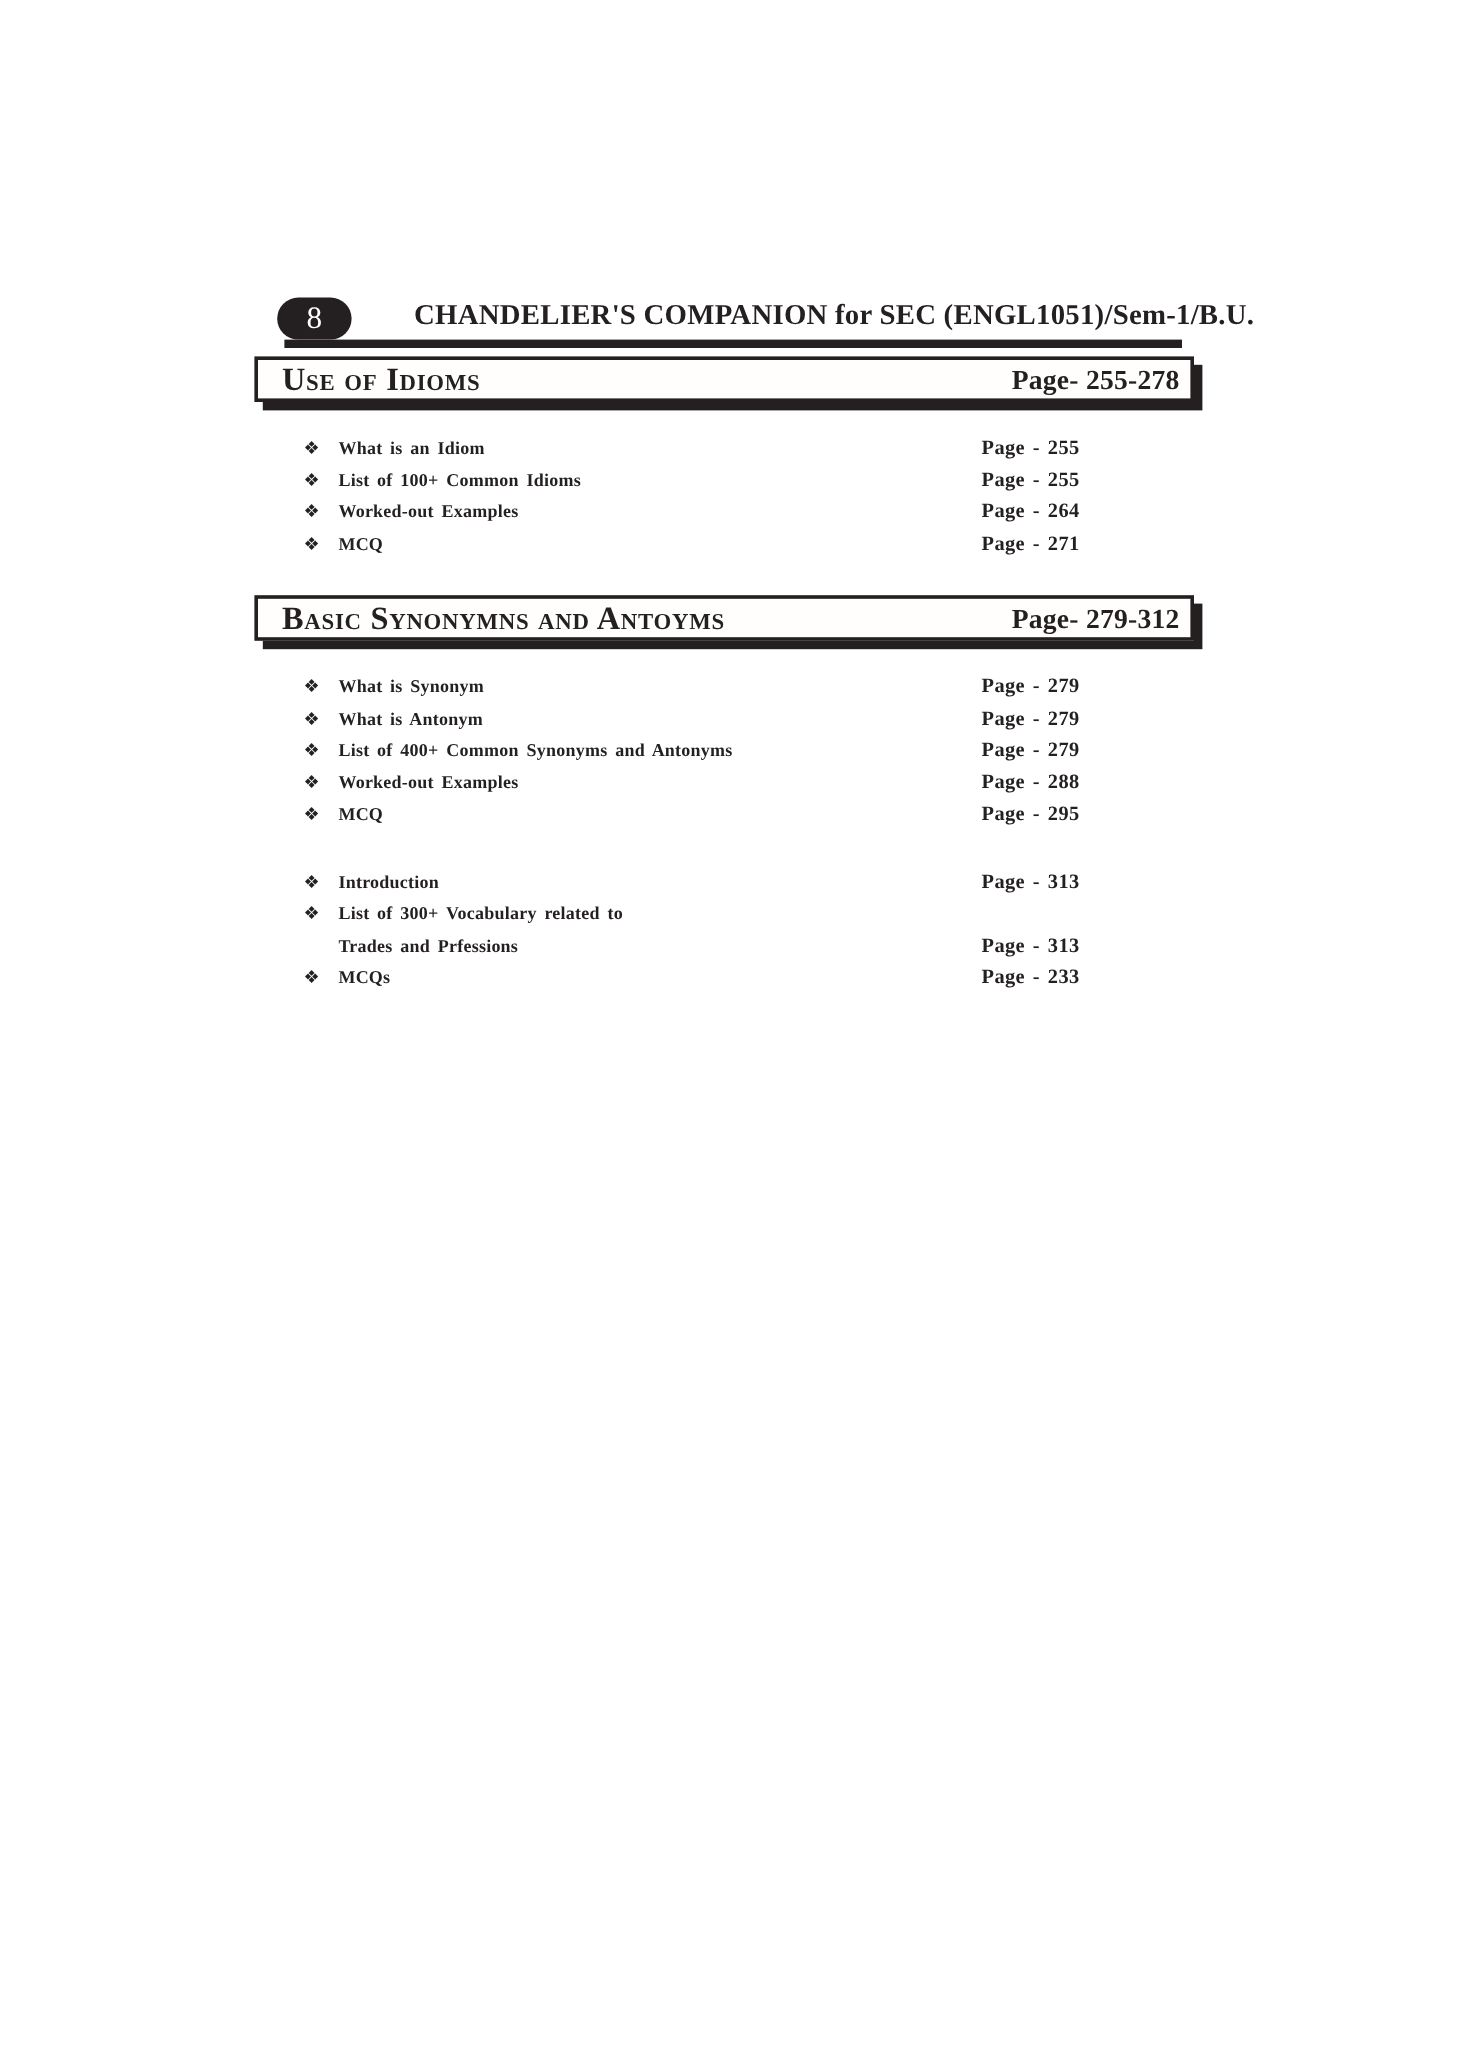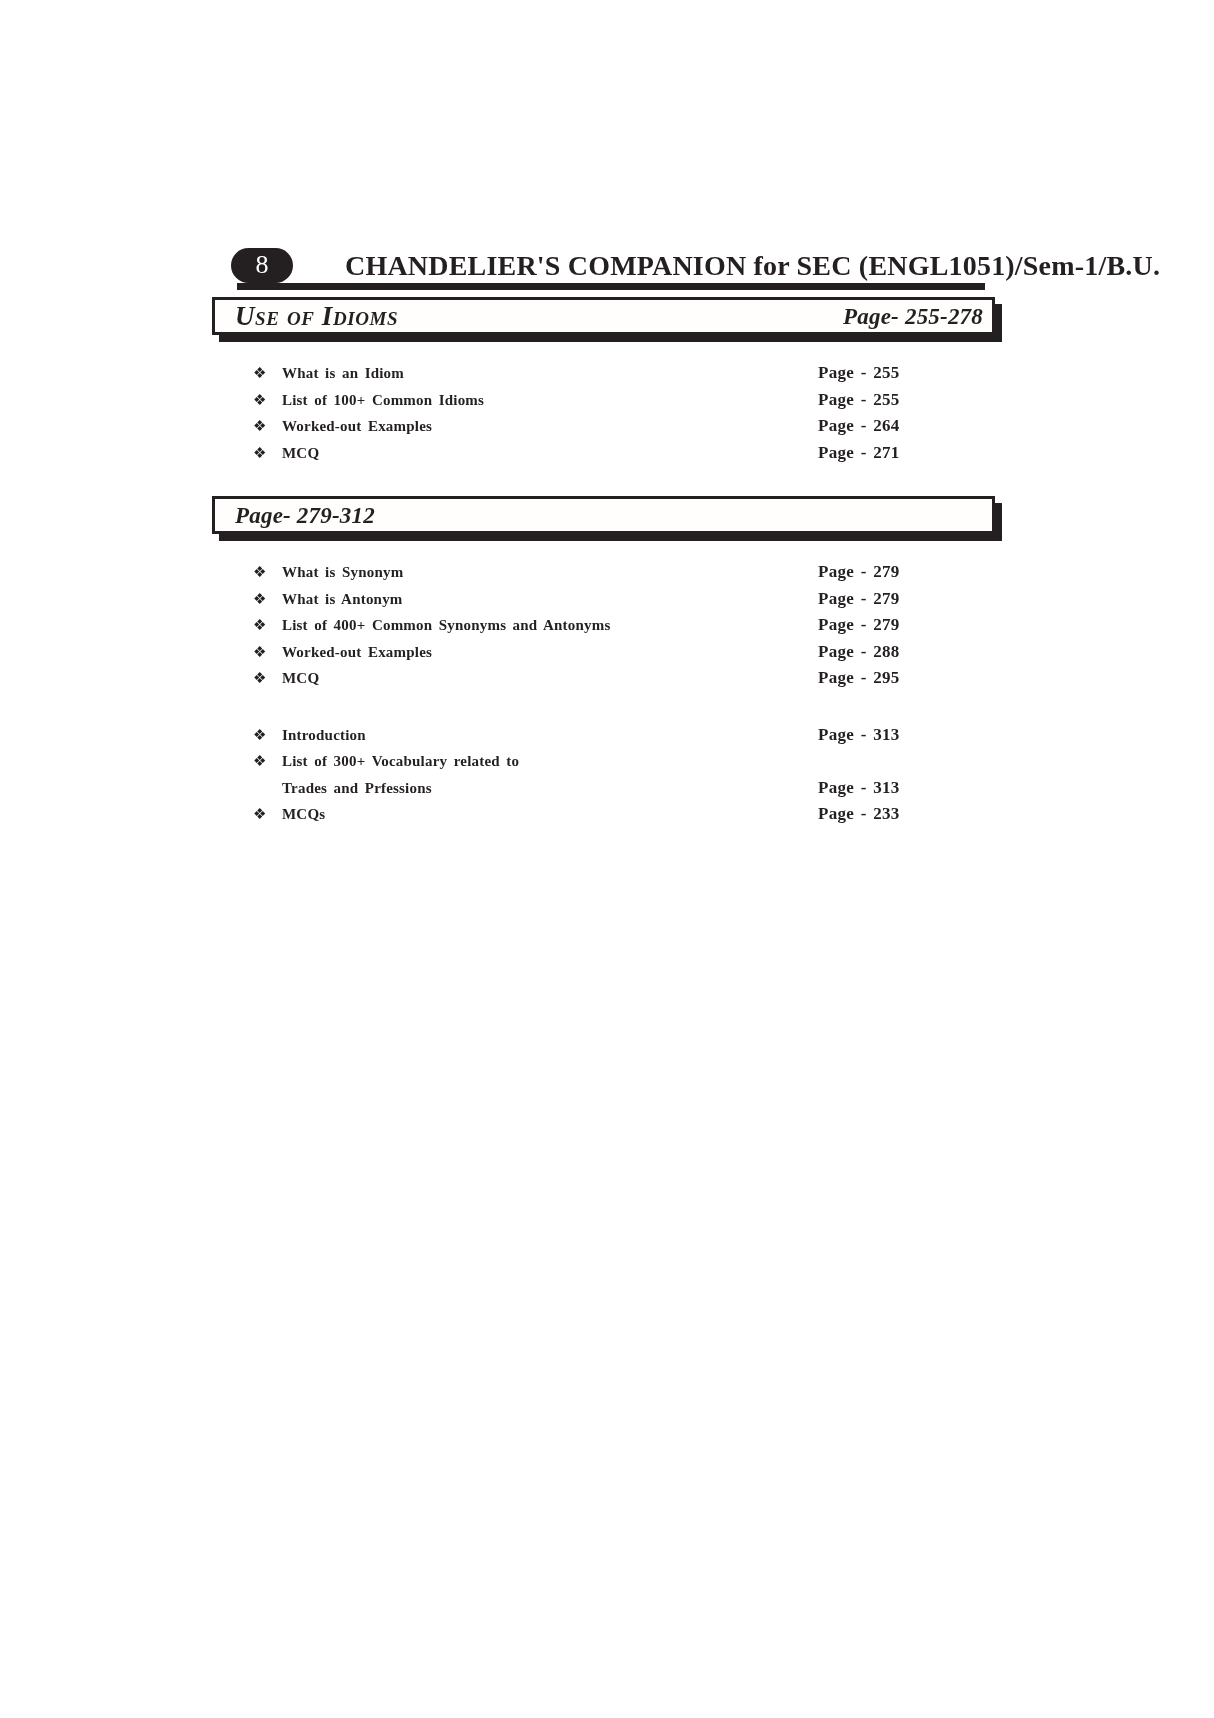--- a/index.html
+++ b/index.html
@@ -23,21 +23,21 @@
     color: #ffffff;
     font-size: 26px;
     font-weight: 400;
     text-align: center;
     line-height: 34px;
     z-index: 2;
   }
   .running-header {
     position: absolute;
     left: 345px; top: 250px;
-    font-size: 28px;
+    font-size: 24px;
     font-weight: 700;
     letter-spacing: 0.2px;
     white-space: nowrap;
   }
   .header-rule {
     position: absolute;
     left: 237px; top: 283px;
     width: 748px; height: 7px;
     background: #241f20;
   }
@@ -53,21 +53,20 @@
   .section-box {
     box-sizing: border-box;
     border: 3px solid #241f20;
     background: #fffefd;
     box-shadow: 7px 7px 0 0 #241f20;
     display: flex;
     justify-content: space-between;
     align-items: center;
     height: 38px;
     padding: 0 9px 0 20px;
-    font-style: italic;
   }
   .section-title {
     font-variant: small-caps;
     font-size: 27px;
     font-weight: 700;
     letter-spacing: 0.6px;
     line-height: 31px;
     white-space: nowrap;
   }
   .section-page-range {
@@ -147,20 +146,21 @@
   <div class="toc-row">
     <span class="bullet">❖</span>
     <span class="item-label">MCQ</span>
     <span class="item-page">Page - 271</span>
   </div>
 </div>
   </div>
 
   <div class="toc-section">
     <div class="section-box">
+      <span class="section-title">Basic Synonymns and Antoyms</span>
       <span class="section-page-range">Page- 279-312</span>
     </div>
     <div class="items">
   <div class="toc-row">
     <span class="bullet">❖</span>
     <span class="item-label">What is Synonym</span>
     <span class="item-page">Page - 279</span>
   </div>
 
   <div class="toc-row">

